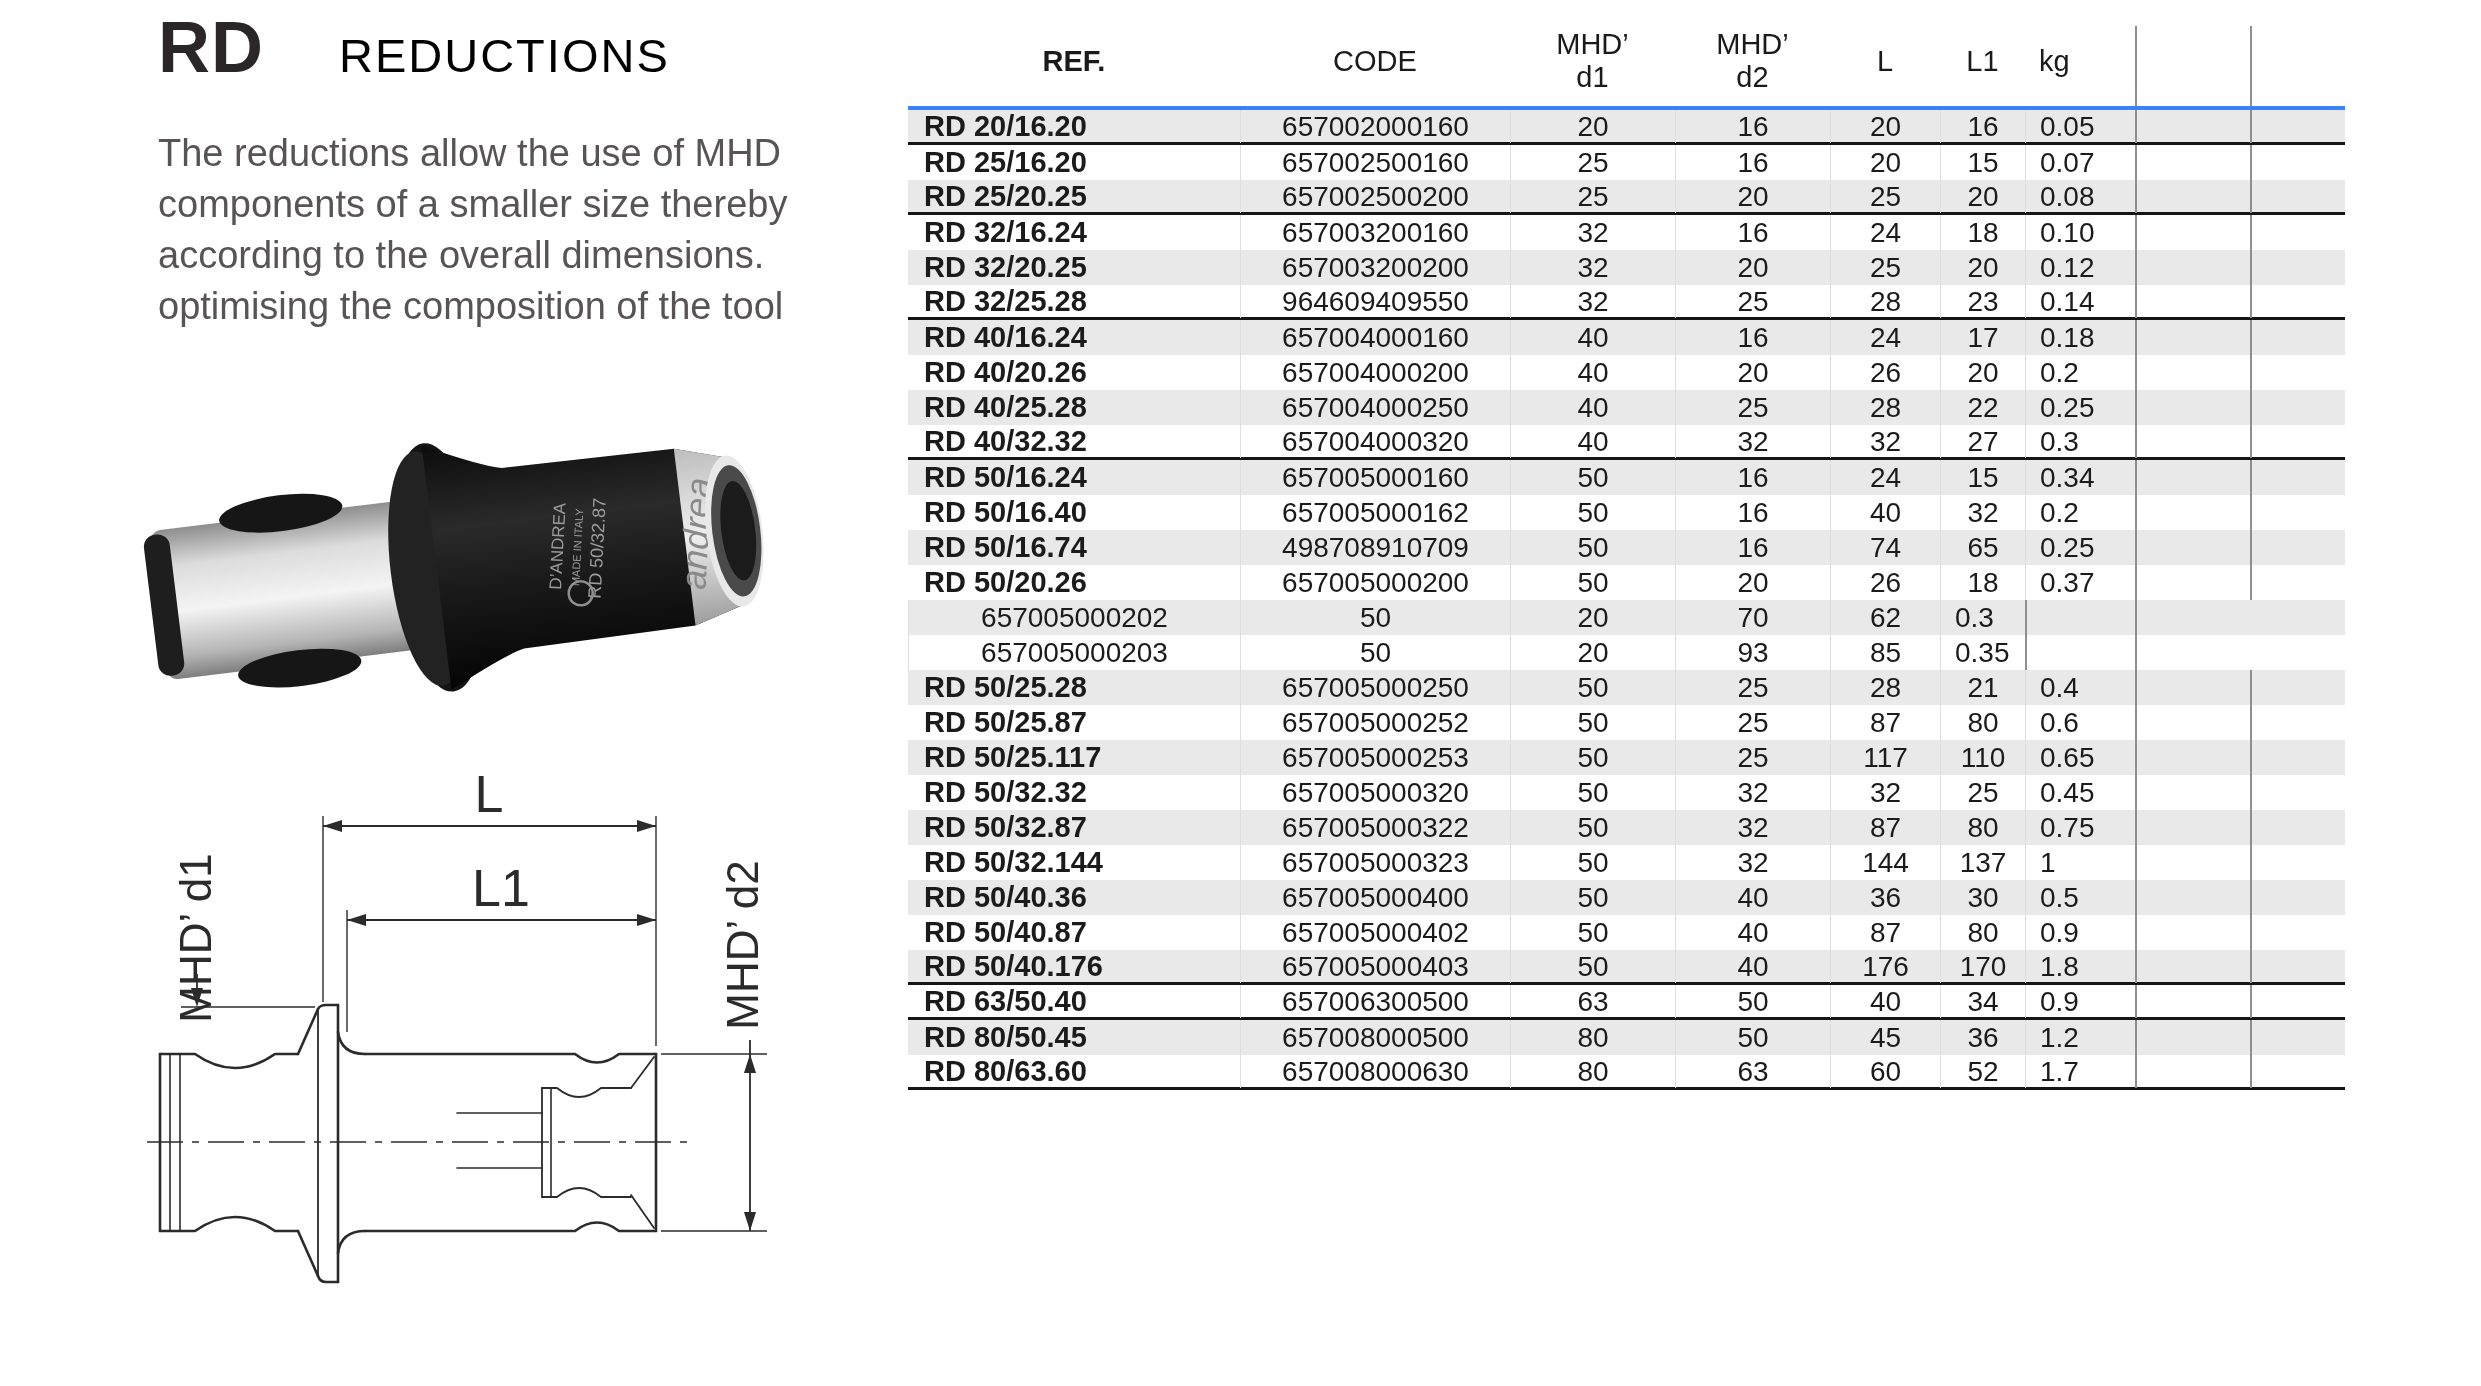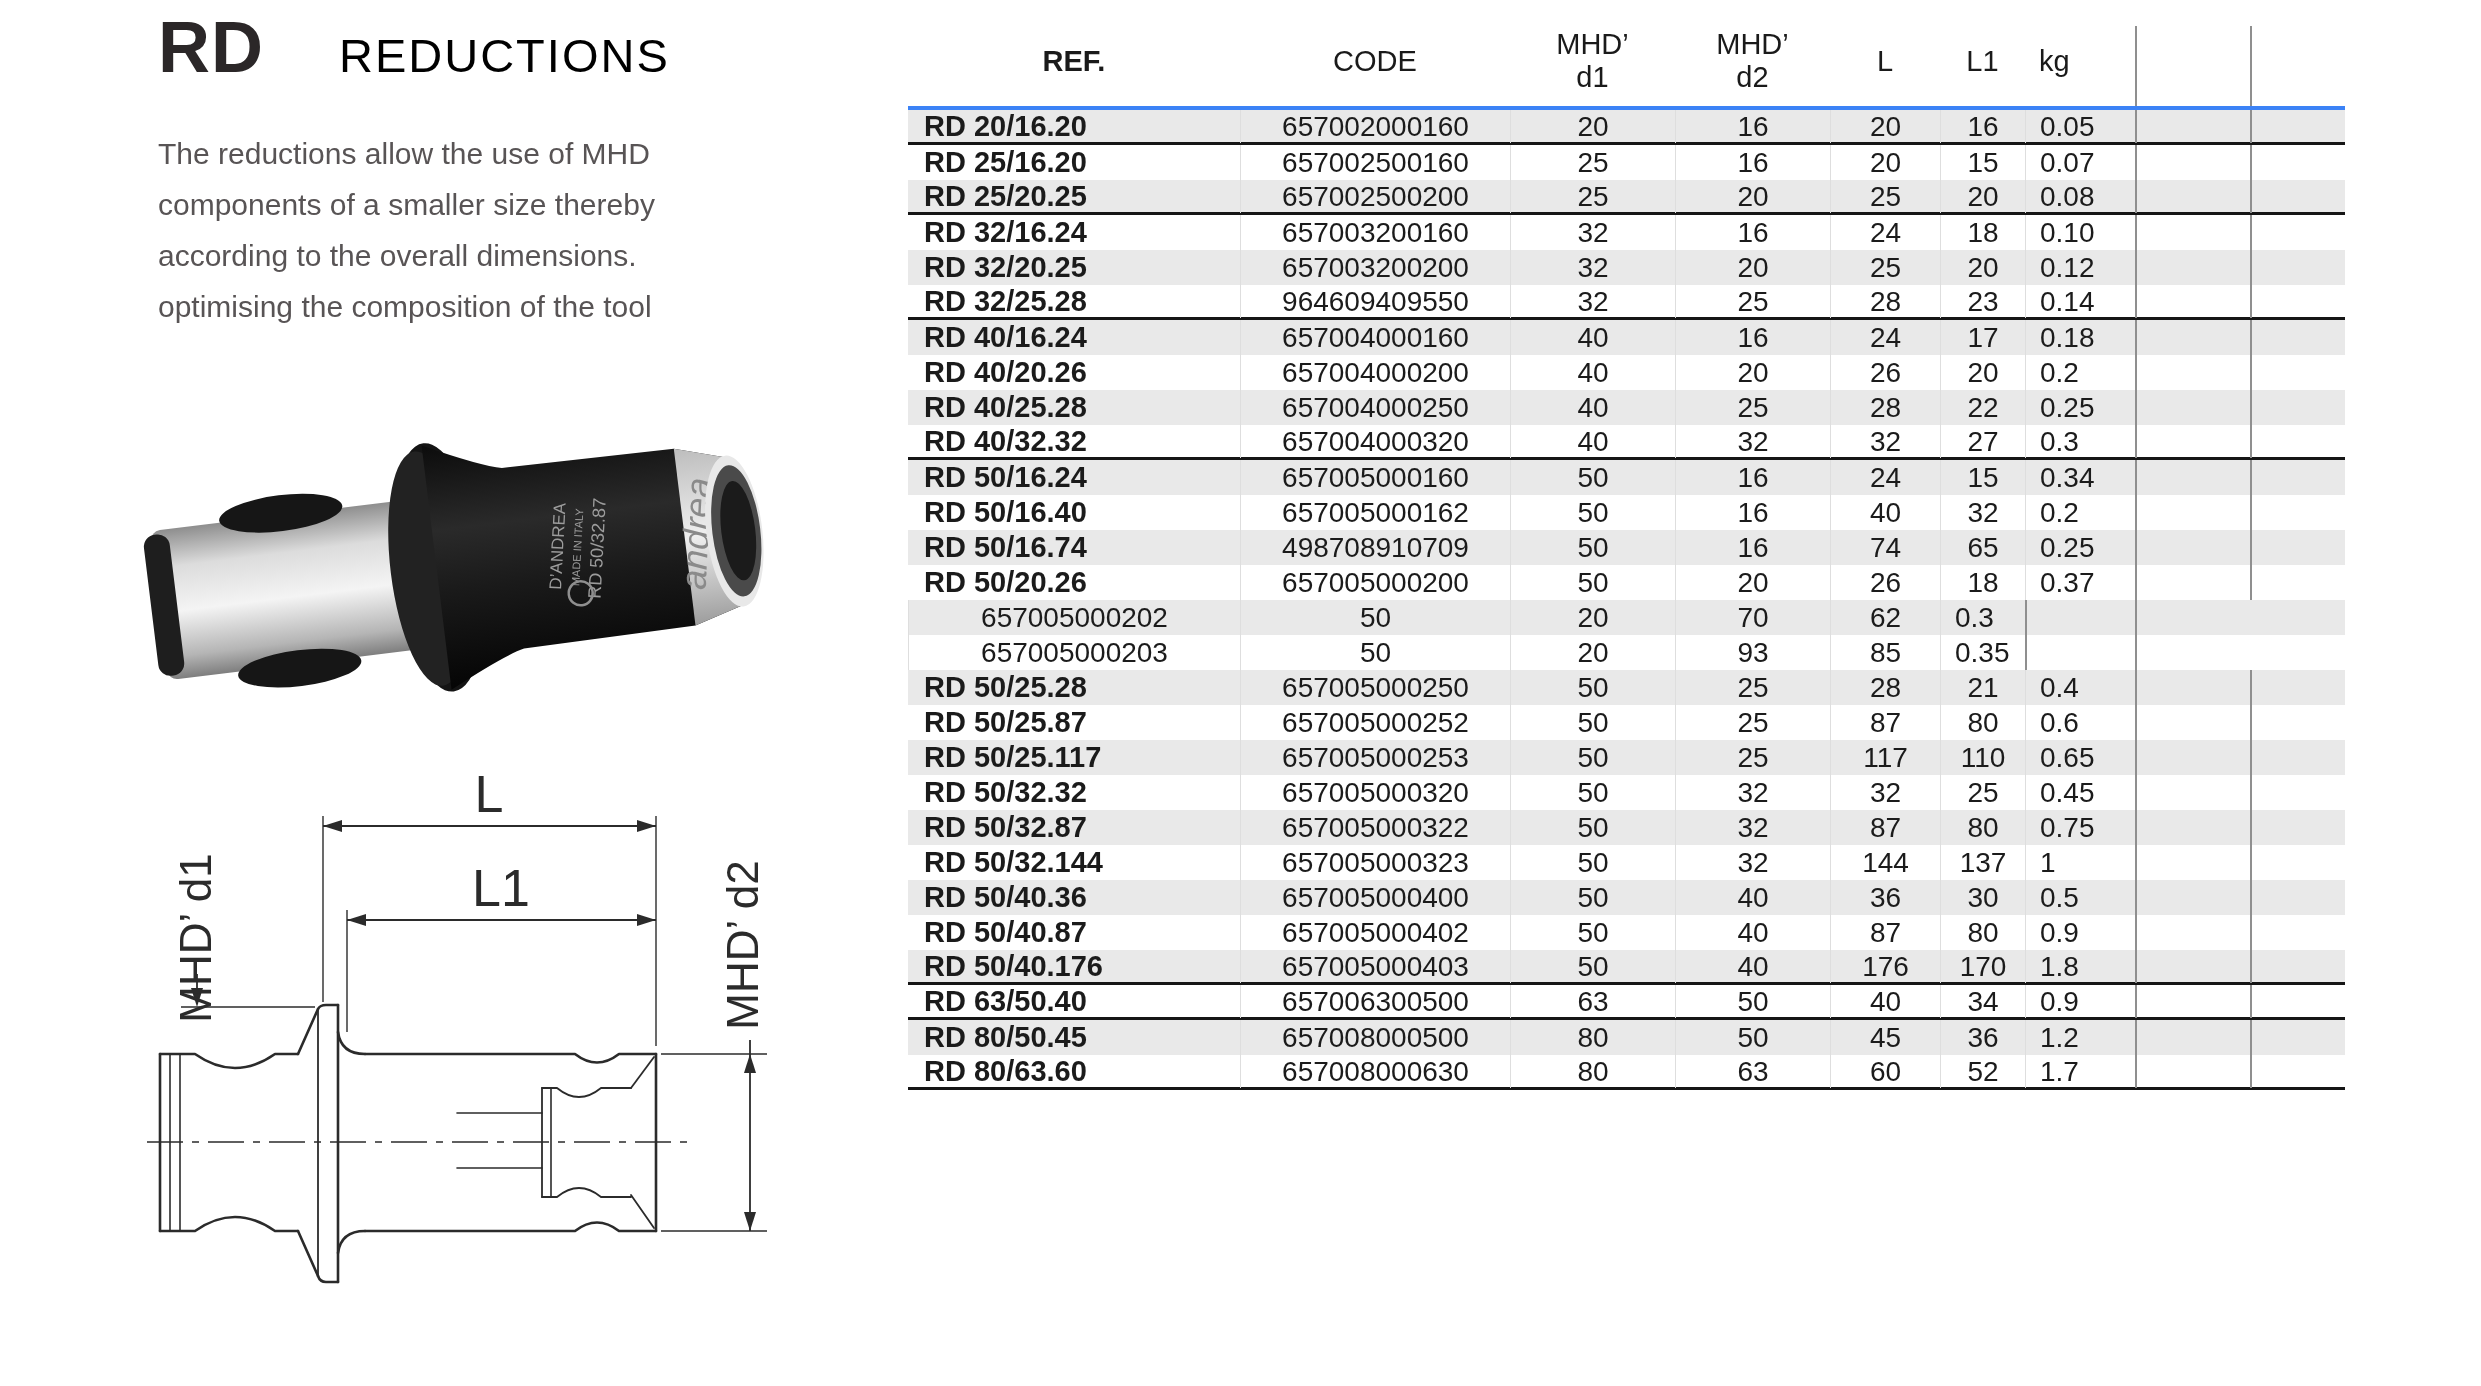--- a/index.html
+++ b/index.html
@@ -7,21 +7,21 @@
     width:2481px;height:1386px;position:relative;background:#ffffff;
     font-family:"Liberation Sans",sans-serif;overflow:hidden;
     -webkit-font-smoothing:antialiased;
   }
   
   .intro{position:absolute;left:158px;top:6px;width:680px;}
   .title-row{display:flex;align-items:baseline;gap:48px;}
   .title-code{font-size:72px;font-weight:700;color:#2b2728;letter-spacing:1px;}
   .title-name{font-size:47px;font-weight:400;color:#000000;letter-spacing:2px;margin-left:27px;}
   .descr{position:absolute;left:158px;top:128px;width:660px;}
-  .descr div{font-size:30px;line-height:51px;color:#585455;}
+  .descr div{font-size:38px;line-height:51px;color:#585455;}
   .photo-wrap{position:absolute;left:138px;top:412px;width:645px;height:300px;}
   .drawing-wrap{position:absolute;left:105px;top:770px;width:710px;height:570px;}
   
   .spec-table{position:absolute;left:908px;top:16px;width:1437px;}
   .thead,.trow{
     display:grid;
     grid-template-columns:332px 270px 165px 155px 110px 85px 110px 115px 95px;
     box-sizing:border-box;
   }
   .thead{height:94px;border-bottom:4px solid #3b82f6;}

